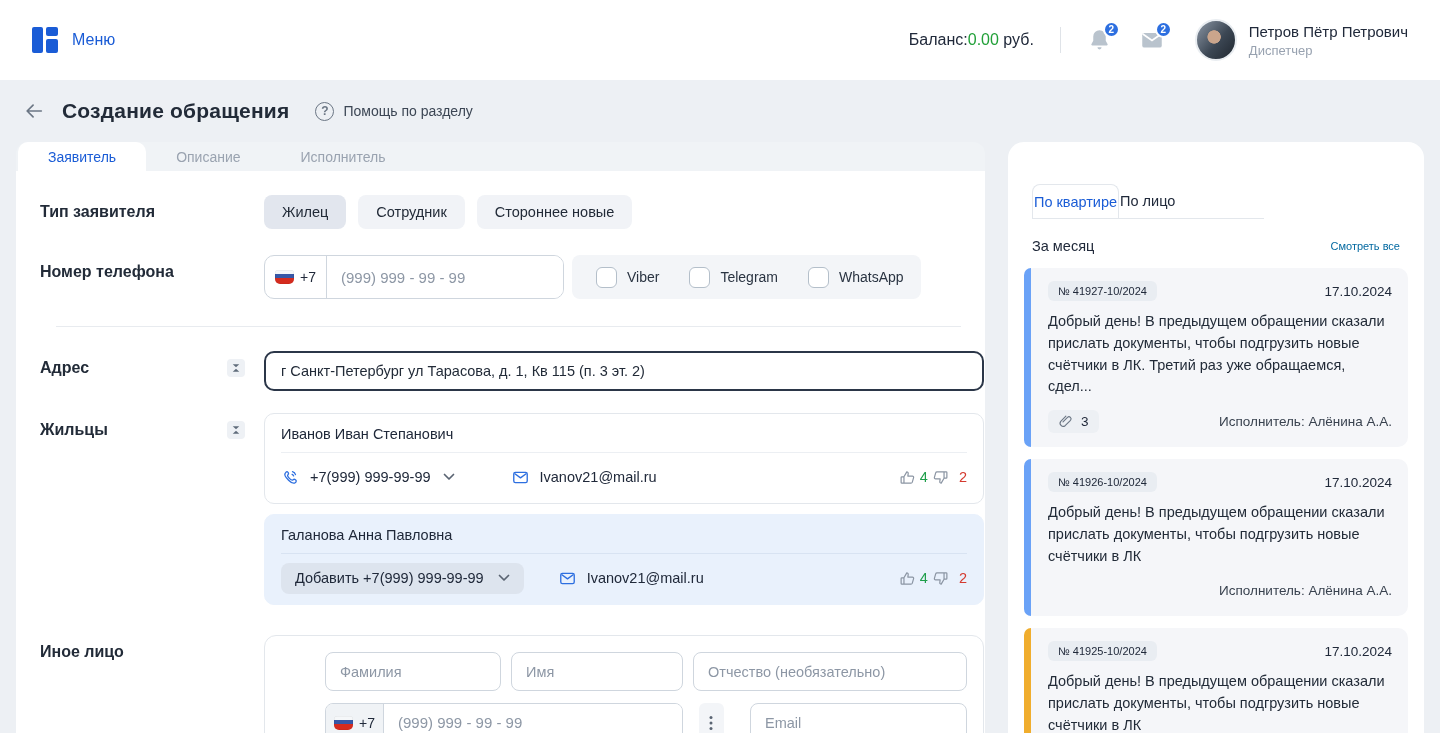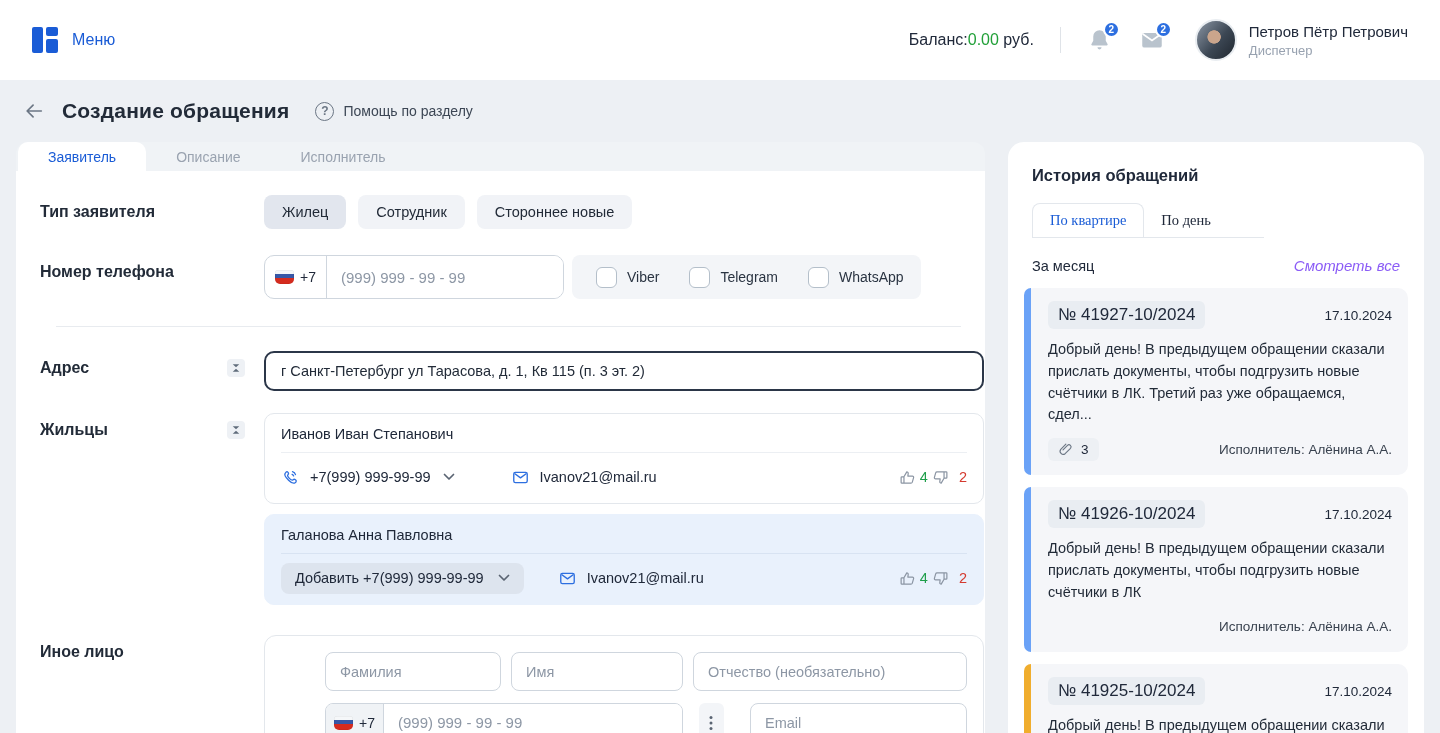--- a/index.html
+++ b/index.html
@@ -99,30 +99,30 @@
   .inp-middle { flex:1; }
   .phone-group.small { width:366px; height:39px; border-radius:8px; }
   .phone-group.small .flag-cell { background:#f0f3f6; width:58px; }
   .dots-btn { width:26px; height:39px; background:#f3f5f8; border-radius:6px; border:none; color:#5a6472; font-size:15px; cursor:pointer; display:flex; align-items:center; justify-content:center; margin-left:6px; letter-spacing:0; }
   .inp-email { flex:1; margin-left:16px; }
 
   
   .side-col { width:416px; background:#fff; border-radius:16px; padding:24px 16px 16px 16px; min-height:591px; }
   .side-title { font-size:16.5px; font-weight:700; color:#20293a; padding-left:8px; }
   .side-tabs { display:flex; width:232px; border-bottom:1px solid #e3e7ec; margin:18px 0 0 8px; }
-  .side-tab { height:34px; padding:0 17px; display:flex; align-items:center; font-size:14.5px; color:#20293a; cursor:pointer;font-family:Liberation Serif, serif; }
+  .side-tab { height:34px; padding:0 1px; display:flex; align-items:center; font-size:14.5px; color:#20293a; cursor:pointer; }
   .side-tab.active { color:#1a5cd6; border:1px solid #e3e7ec; border-bottom:none; border-radius:8px 8px 0 0; background:#fff; margin-bottom:-1px; }
   .period-row { display:flex; align-items:center; justify-content:space-between; margin:19px 8px 0 8px; }
   .period-label { font-size:14.5px; color:#20293a; }
-  .view-all { font-size:15px; color:#8b5cf6; cursor:pointer;font-style:italic; }
+  .view-all { font-size:11px; color:#0369a1; cursor:pointer; }
   .hist-list { margin-top:14px; display:flex; flex-direction:column; gap:12px; }
   .hist-card { position:relative; background:#f5f6f9; border-radius:10px; padding:13px 16px 13px 24px; cursor:pointer; }
   .hist-bar { position:absolute; left:0; top:0; bottom:0; width:7px; border-radius:10px 0 0 10px; }
   .hist-head { display:flex; align-items:center; justify-content:space-between; }
-  .hist-num { background:#e9edf2; border-radius:6px; padding:4px 10px; font-size:17px; color:#20293a; }
+  .hist-num { background:#e9edf2; border-radius:6px; padding:4px 10px; font-size:11px; color:#20293a; }
   .hist-date { font-size:13.5px; color:#20293a; }
   .hist-text { margin-top:10px; font-size:14.5px; line-height:1.5; color:#222b38; }
   .hist-foot { margin-top:10px; display:flex; align-items:center; min-height:26px; }
   .attach-pill { display:flex; align-items:center; gap:8px; background:#edf0f4; border-radius:6px; padding:4px 10px; font-size:13.5px; color:#20293a; }
   .hist-exec { margin-left:auto; font-size:13.5px; color:#39424f; }
 </style>
 </head>
 <body>
 
 <div class="header">
@@ -357,24 +357,23 @@
               <input class="text-input inp-email" placeholder="Email" style="">
             </div>
           </div>
         </div>
       </div>
 
     </div>
   </div>
 
   <div class="side-col">
-    <div class="side-title">История обращений</div>
     <div class="side-tabs">
       <div class="side-tab active">По квартире</div>
-      <div class="side-tab">По день</div>
+      <div class="side-tab">По лицо</div>
     </div>
     <div class="period-row">
       <span class="period-label">За месяц</span>
       <span class="view-all">Смотреть все</span>
     </div>
 
     <div class="hist-list">
 
       <div class="hist-card">
         <div class="hist-bar" style="background: rgb(106, 162, 247);"></div>

